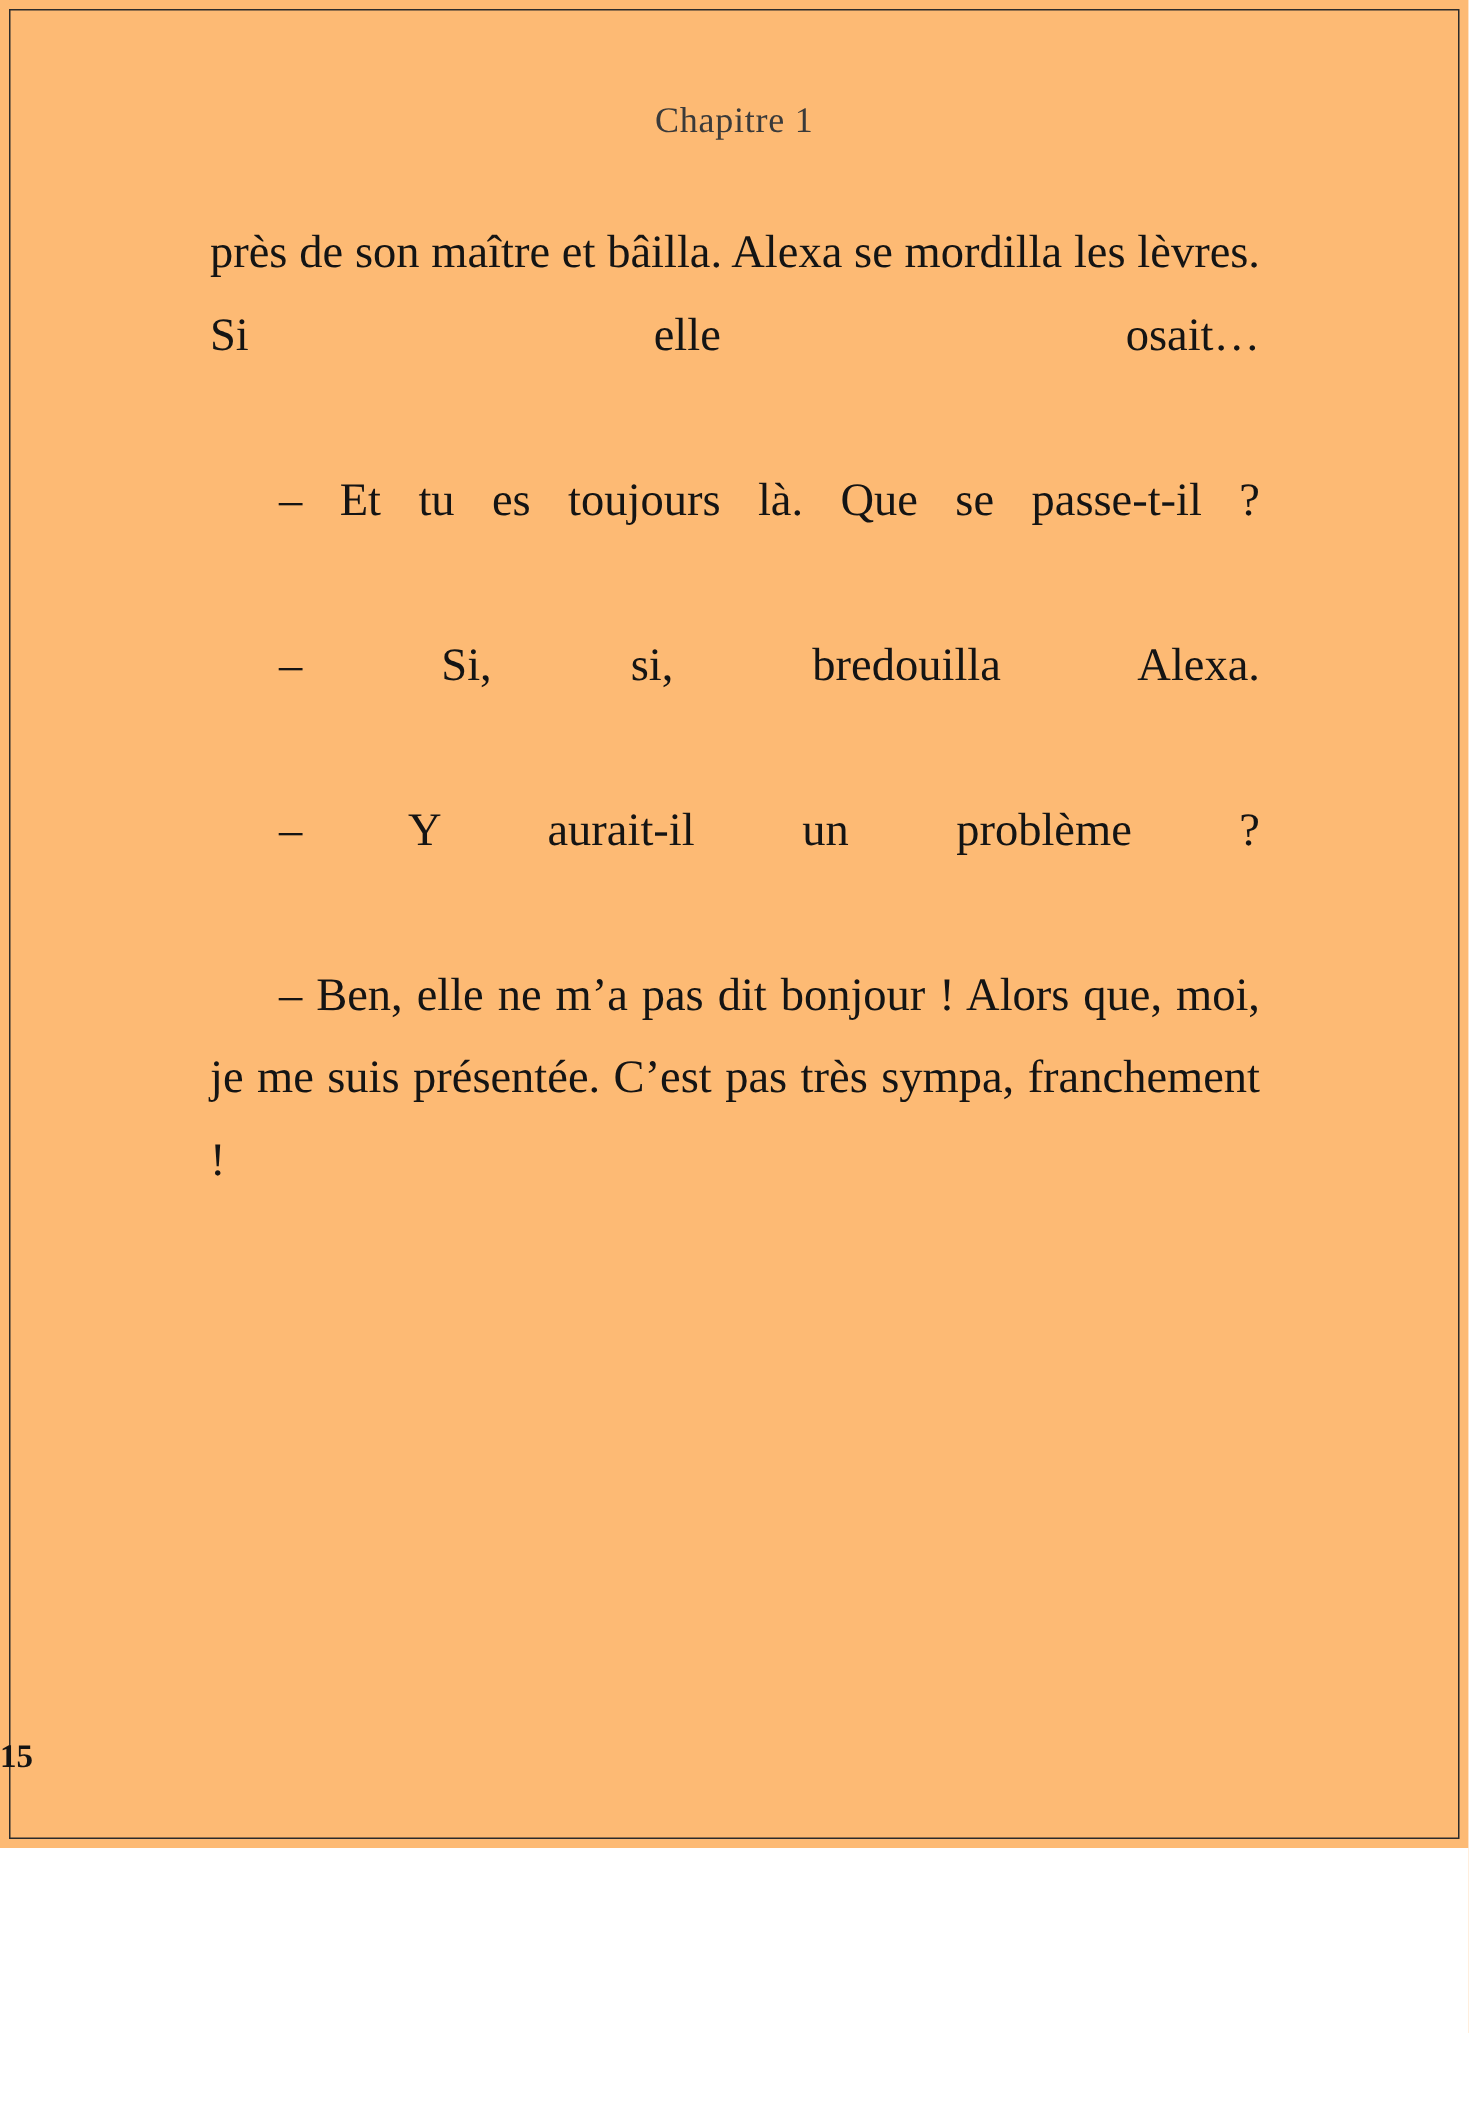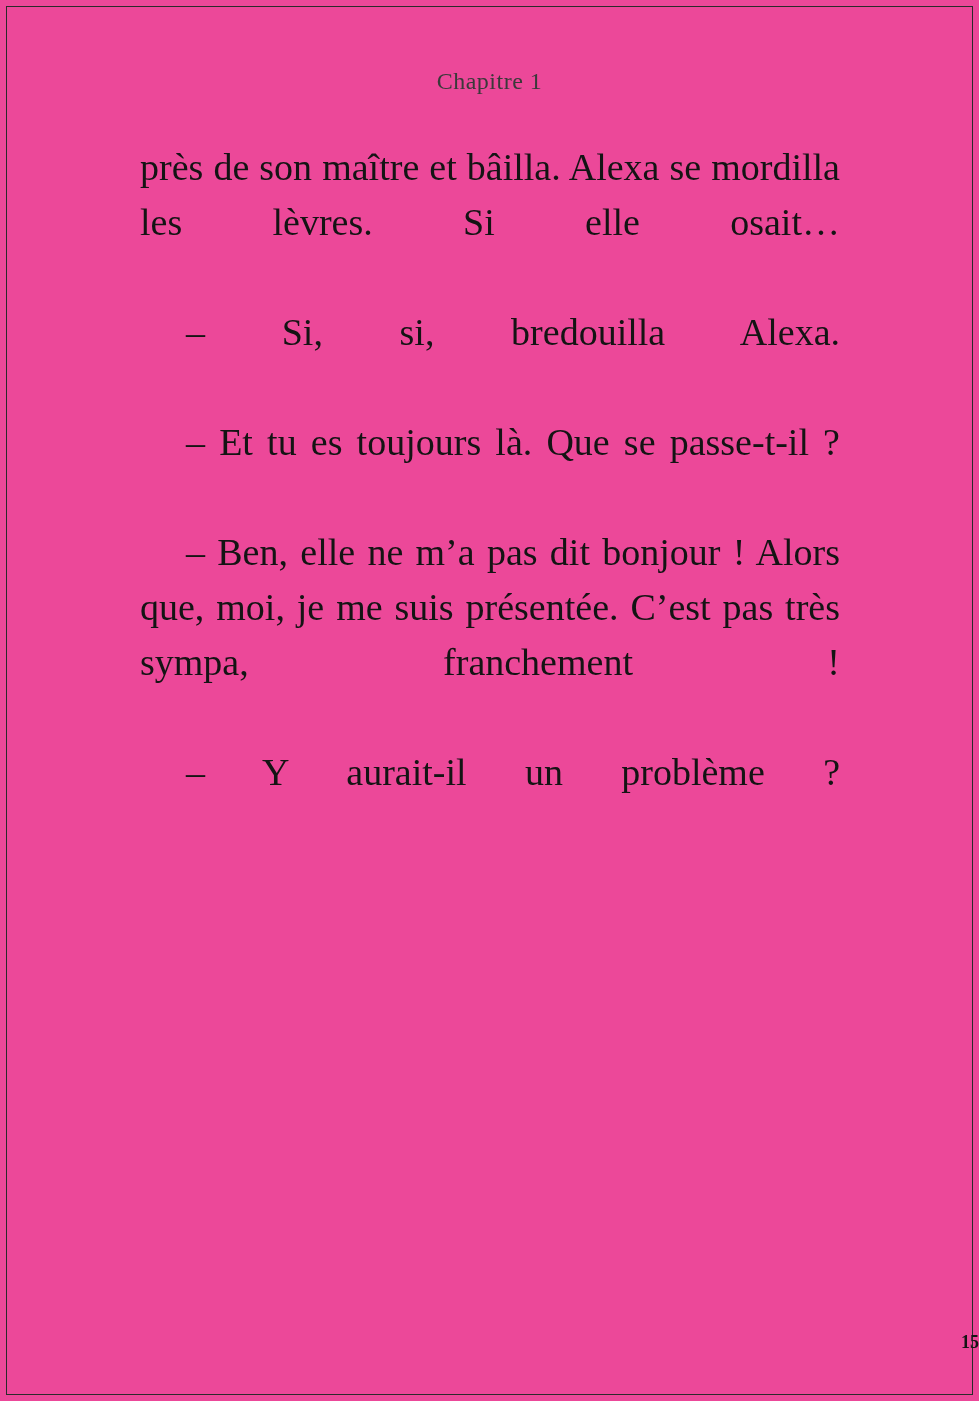--- a/index.html
+++ b/index.html
@@ -9,23 +9,23 @@
   }
   body {
     width: 979px;
     height: 1404px;
     font-family: "Liberation Serif", serif;
     color: #1a1a1a;
   }
   .page {
     position: relative;
     width: 979px;
-    height: 1401px;
+    height: 1232px;
     box-sizing: border-box;
-    background: #ec4899;
+    background: #fdba74;
     overflow: hidden;
   }
   
   .page-frame {
     position: absolute;
     left: 6px;
     top: 6px;
     right: 6px;
     bottom: 6px;
     border: 1px solid #2b2b2b;
@@ -43,21 +43,21 @@
     font-family: "Liberation Serif", serif;
   }
   .textblock {
     position: absolute;
     left: 140px;
     top: 140px;
     width: 700px;
   }
   .textblock p {
     margin: 0;
-    font-size: 38px;
+    font-size: 31px;
     line-height: 55px;
     text-align: justify;
     text-justify: inter-word;
     hyphens: manual;
     color: #141414;
   }
   .textblock p.indent {
     text-indent: 46px;
   }
   .textblock p.noindent {
@@ -67,39 +67,39 @@
   .textblock p::after {
     content: "";
     display: inline-block;
     width: 100%;
   }
   .folio {
     position: absolute;
     bottom: 48px;
     left: 0;
     width: 100%;
-    text-align: right;
-    font-size: 18px;
+    text-align: left;
+    font-size: 22px;
     font-weight: bold;
     color: #141414;
   }
 </style>
 </head>
 <body>
 
 <div class="page">
 
   <div class="page-frame"></div>
 
   <div class="running-head">Chapitre 1</div>
 
   <div class="textblock">
     <p class="noindent">près de son maître et bâilla. Alexa se mordilla les lèvres. Si elle osait…</p>
+    <p class="indent">– Et tu es toujours là. Que se passe-t-il ?</p>
     <p class="indent">– Si, si, bredouilla Alexa.</p>
-    <p class="indent">– Et tu es toujours là. Que se passe-t-il ?</p>
+    <p class="indent">– Y aurait-il un problème ?</p>
     <p class="indent">– Ben, elle ne m’a pas dit bonjour ! Alors que, moi, je me suis présentée. C’est pas très sympa, franchement !</p>
-    <p class="indent">– Y aurait-il un problème ?</p>
 
   </div>
 
   <div class="folio">15</div>
 
 </div>
 
 </body></html>

